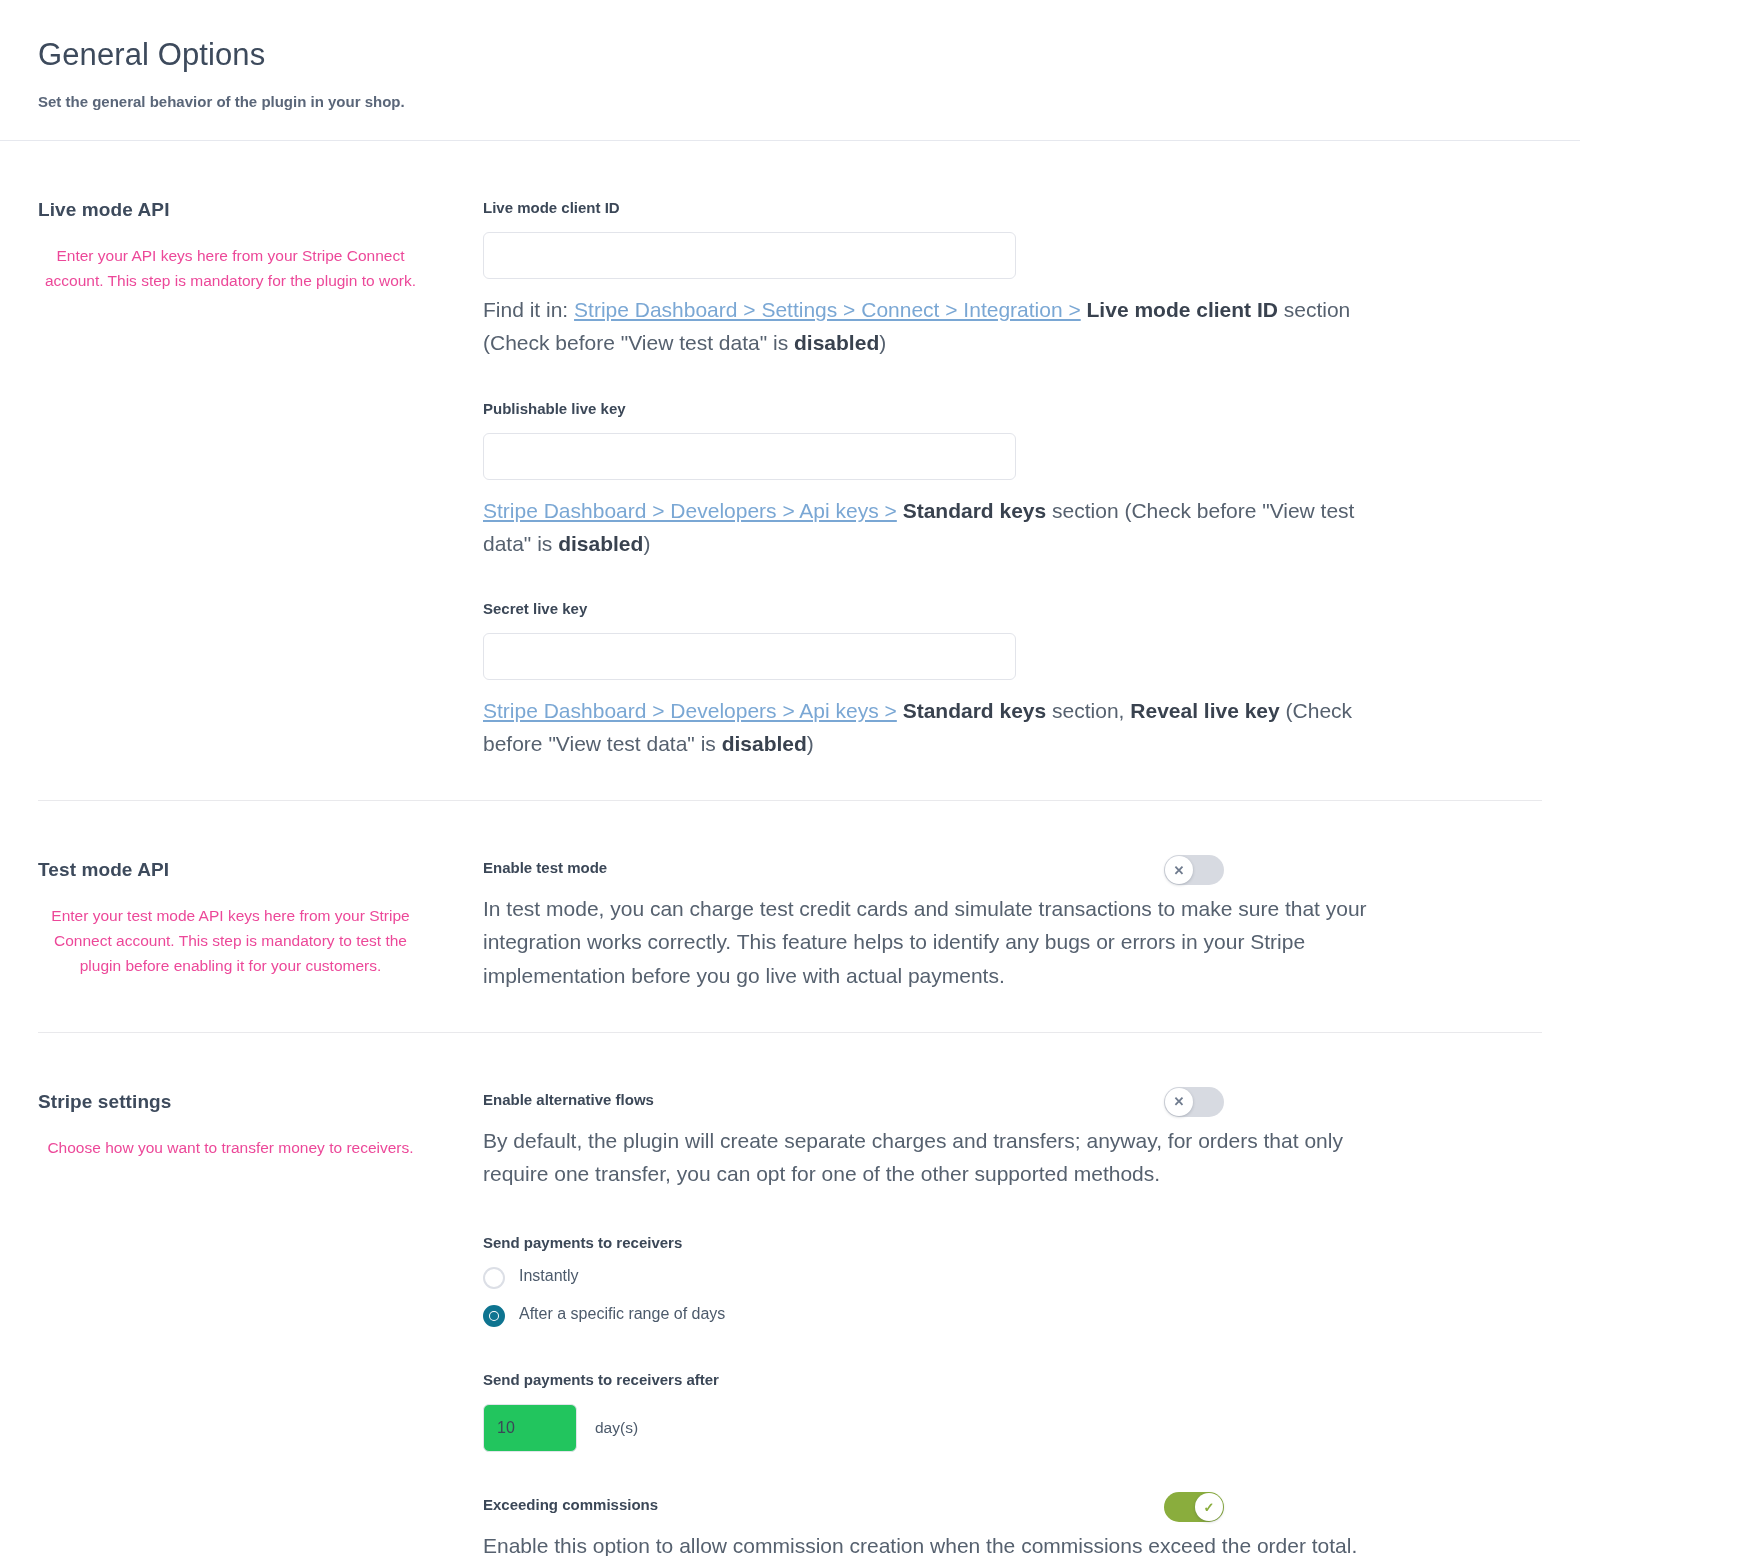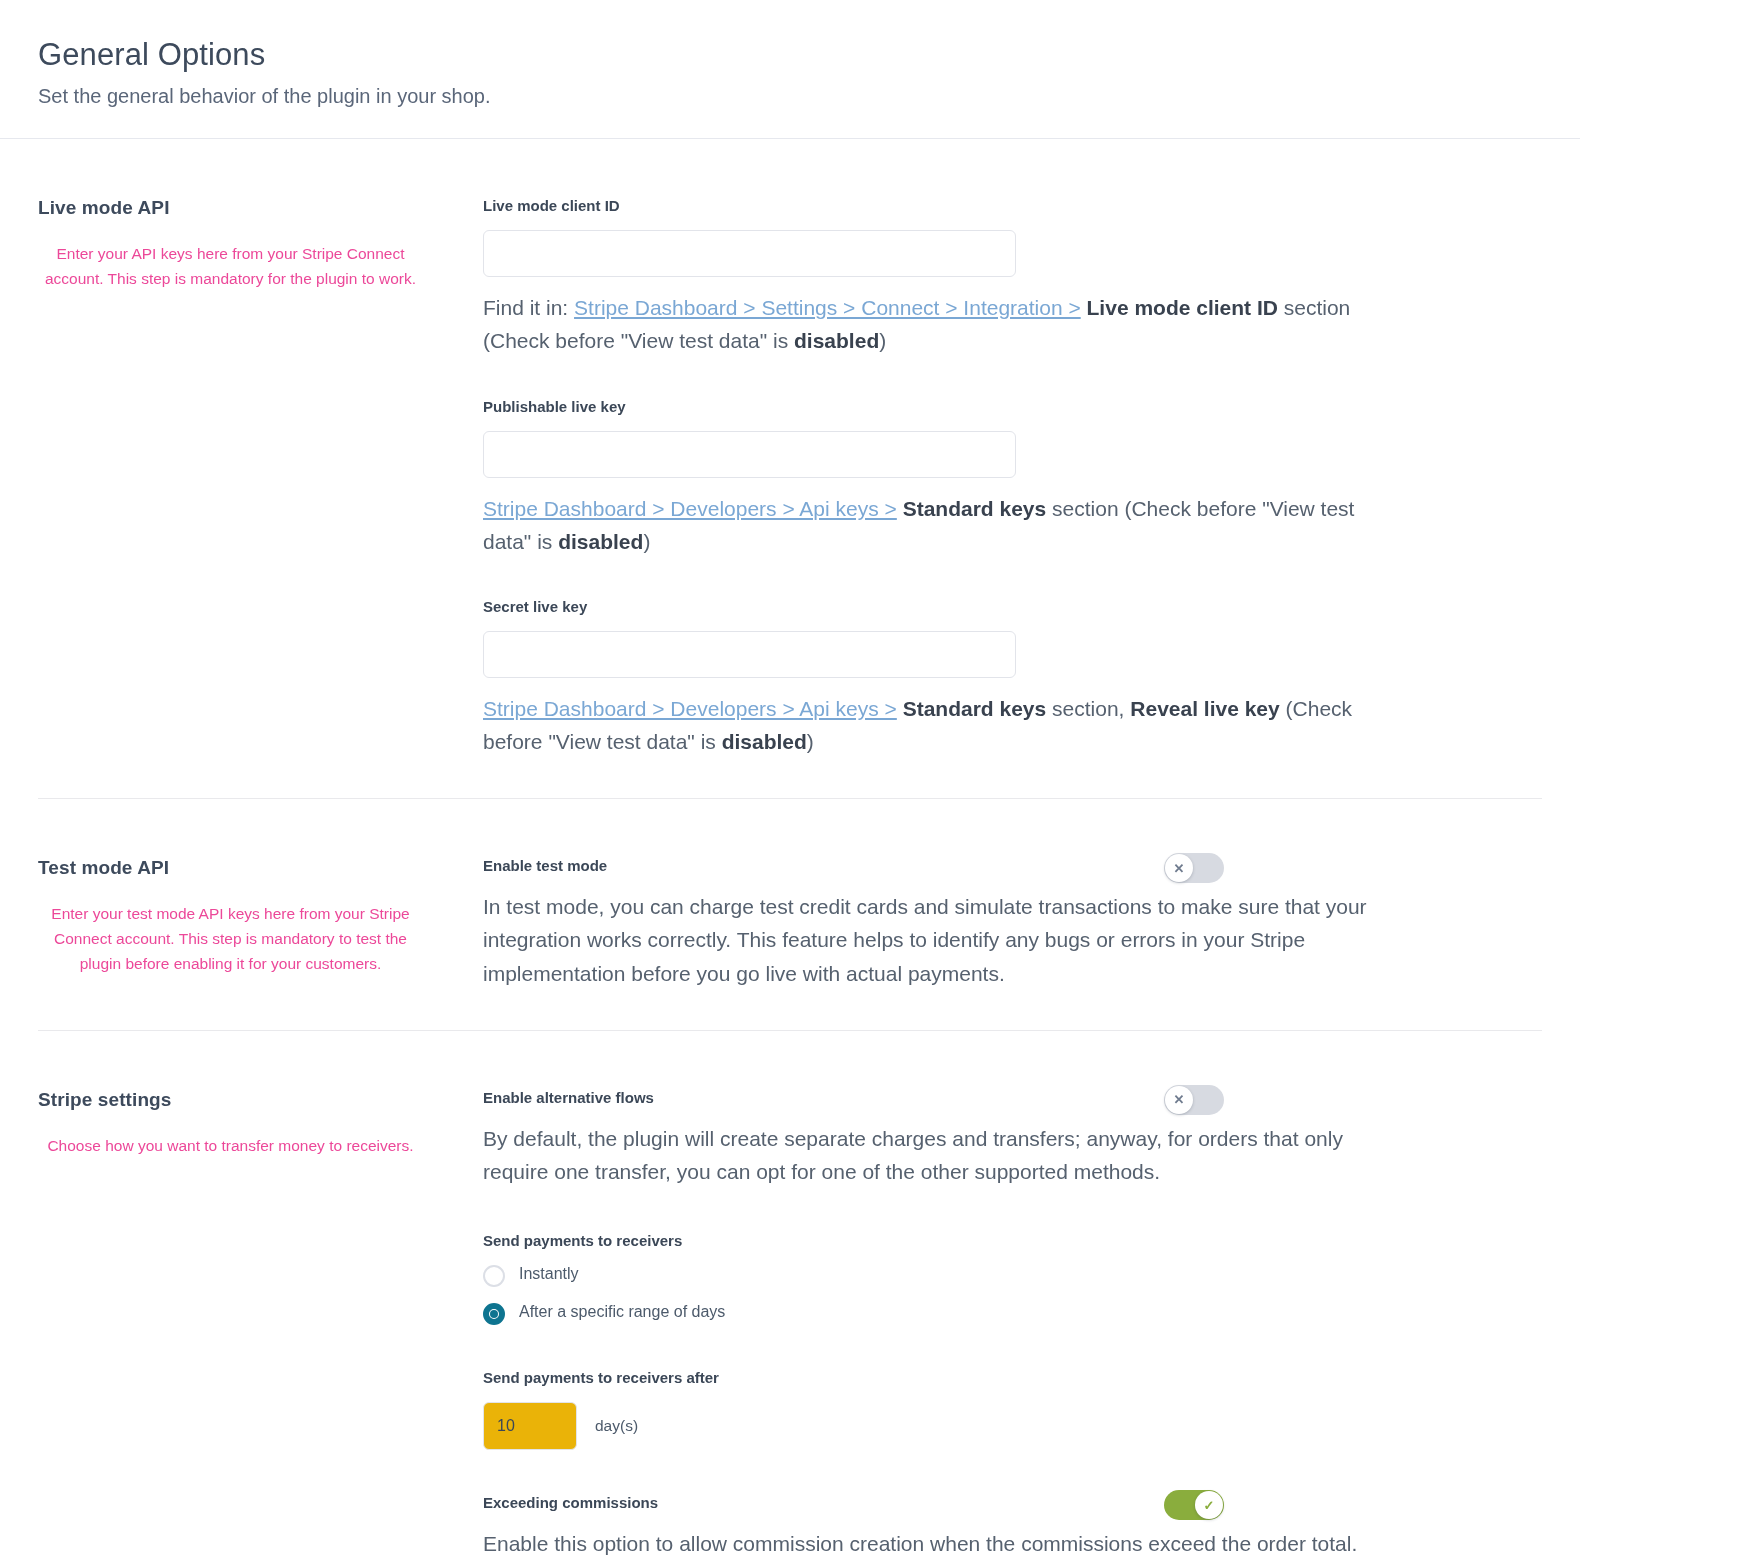--- a/index.html
+++ b/index.html
@@ -19,24 +19,24 @@
     padding: 36px 38px 30px 38px;
   }
   .page-title {
     font-size: 31px;
     font-weight: 400;
     color: #3d4a5c;
     letter-spacing: .1px;
     line-height: 1.2;
   }
   .page-subtitle {
-    margin-top: 12px;
-    font-size: 20px;
+    margin-top: 20px;
+    font-size: 15px;
     color: #5a6679;
-    font-weight: 400;
+    font-weight: 700;
   }
   .header-rule {
     height: 1px;
     background: #e6e8ee;
     width: 100%;
   }
 
   
   .sections { padding: 0 0 40px 0; }
 
@@ -95,21 +95,21 @@
     color: #3b4757;
     padding: 0 14px;
     outline: none;
   }
 
   .num-input {
     width: 94px;
     height: 48px;
     border: 1px solid #e2e4ea;
     border-radius: 6px;
-    background: #eab308;
+    background: #22c55e;
     font-family: "Liberation Sans", sans-serif;
     font-size: 16px;
     color: #3b4757;
     padding: 0 13px;
     outline: none;
   }
 
   .help {
     margin-top: 14px;
     font-size: 21px;

